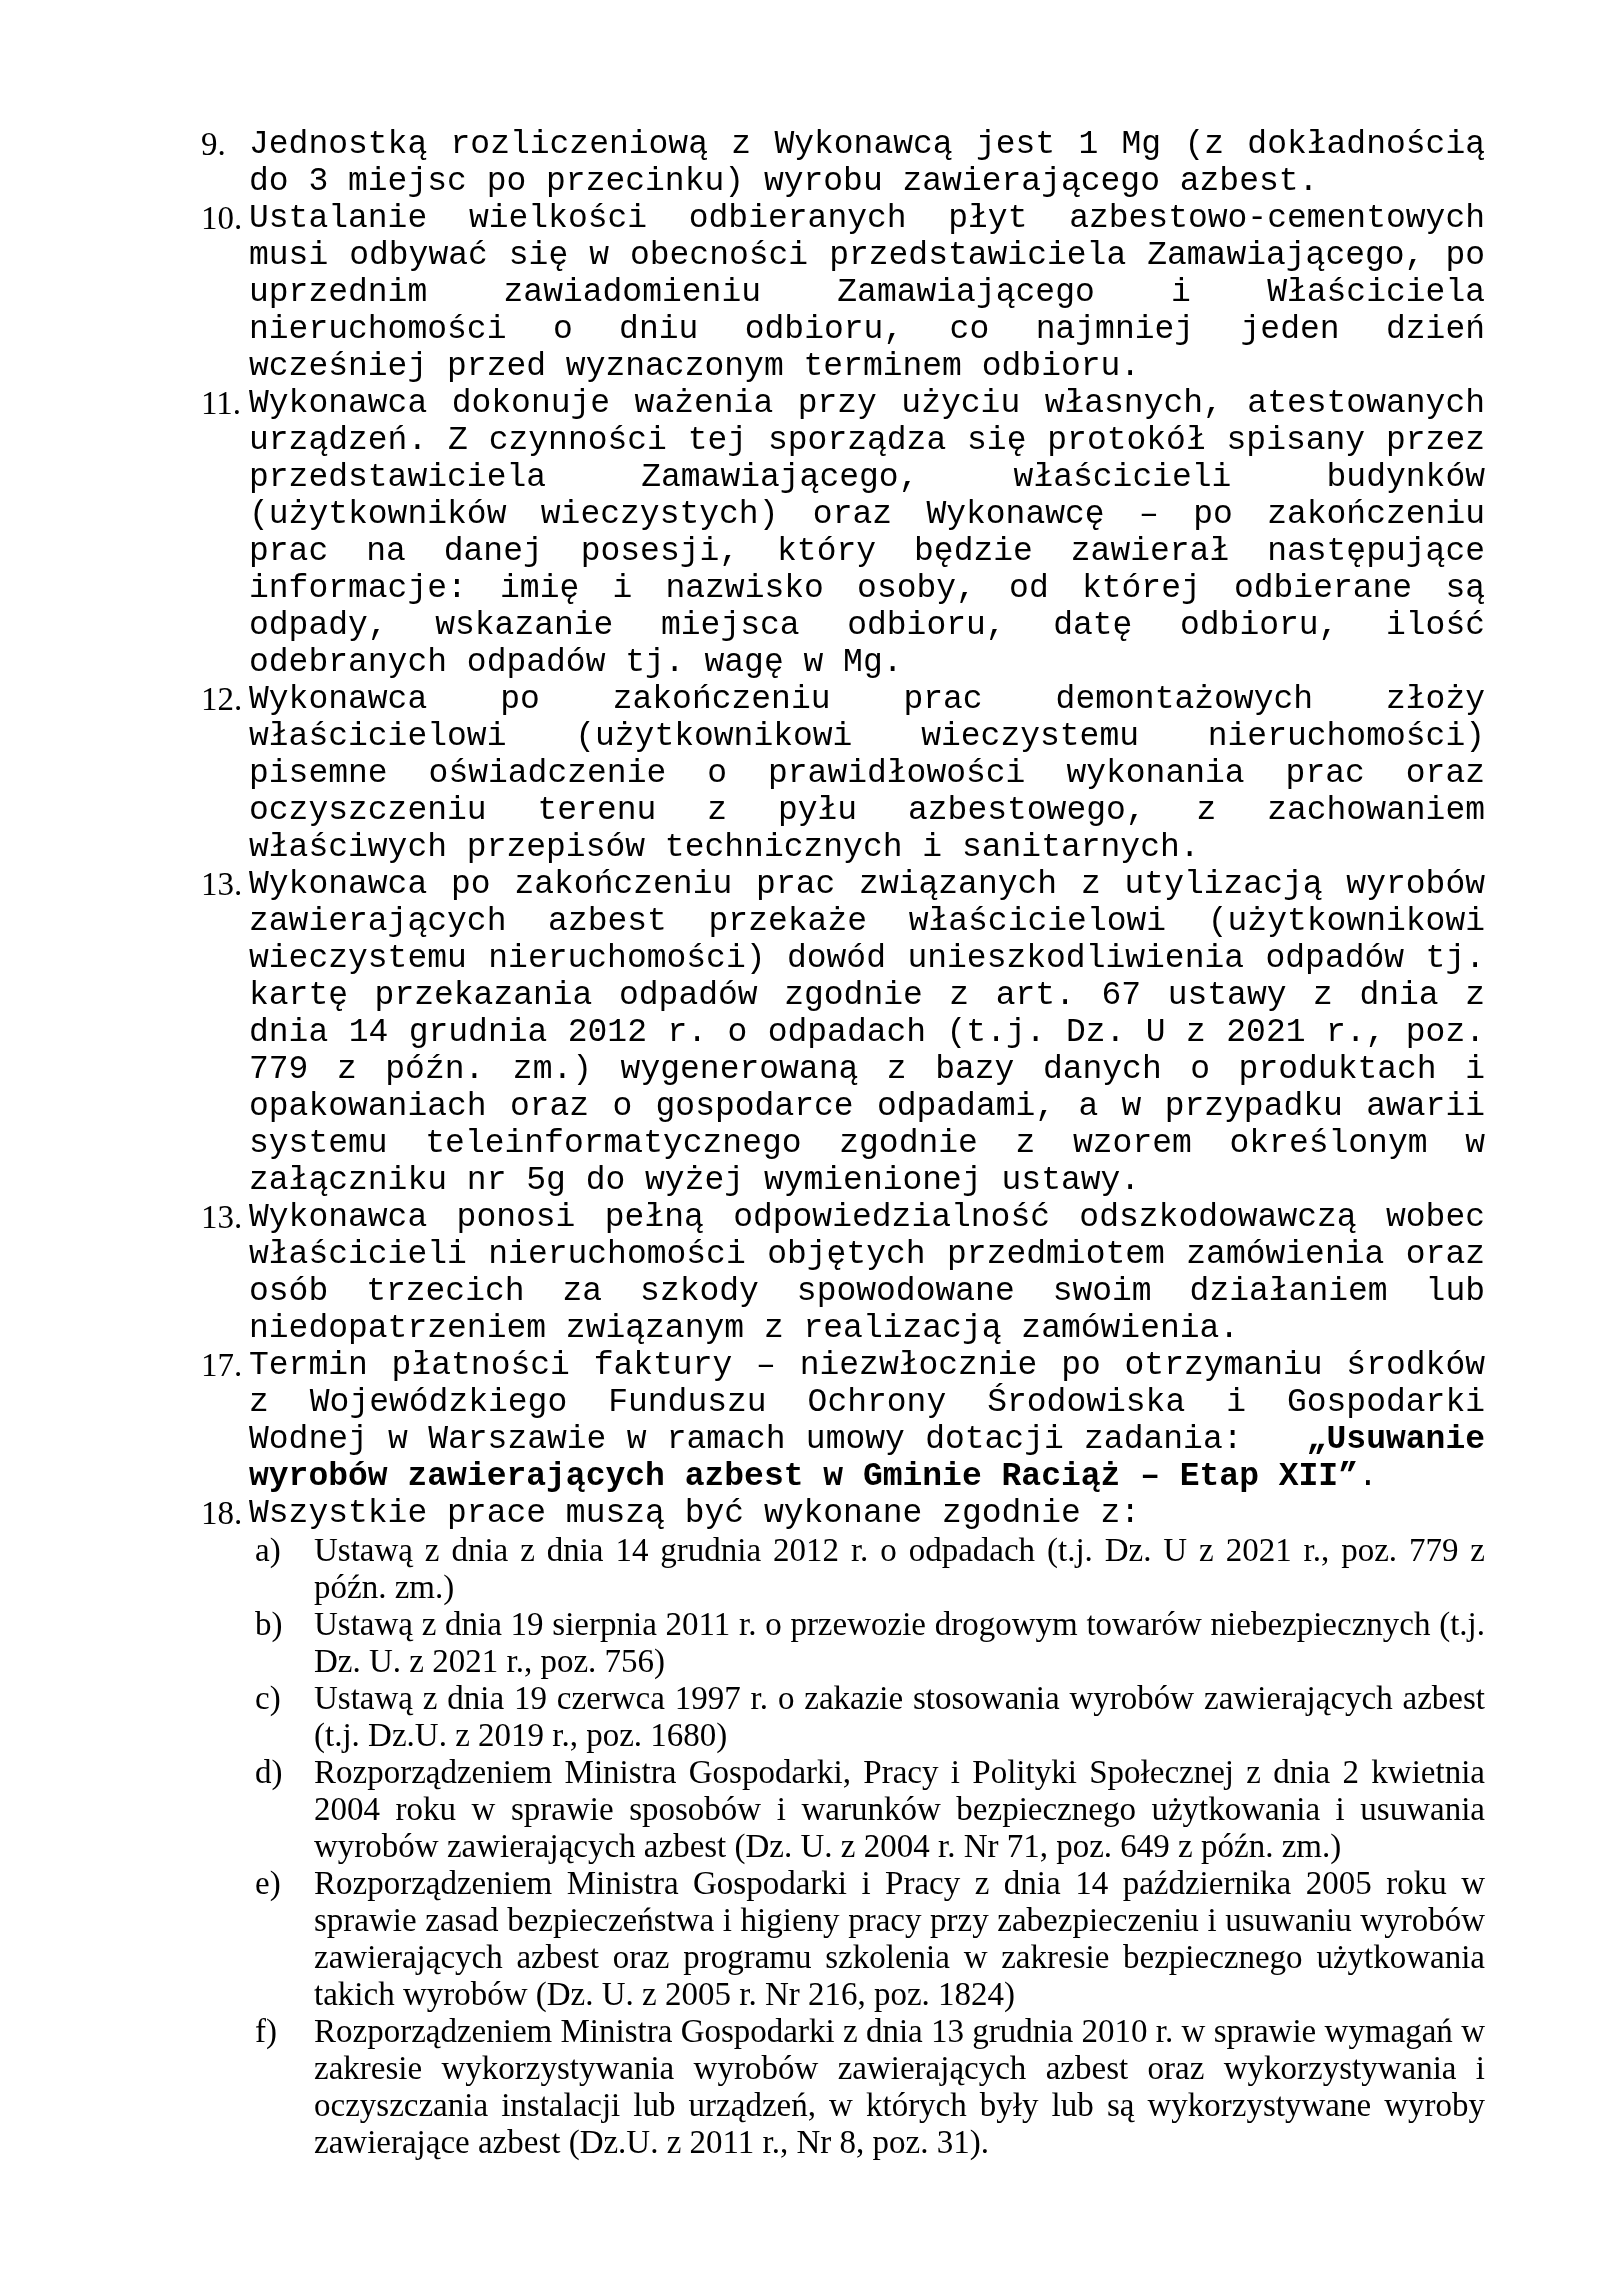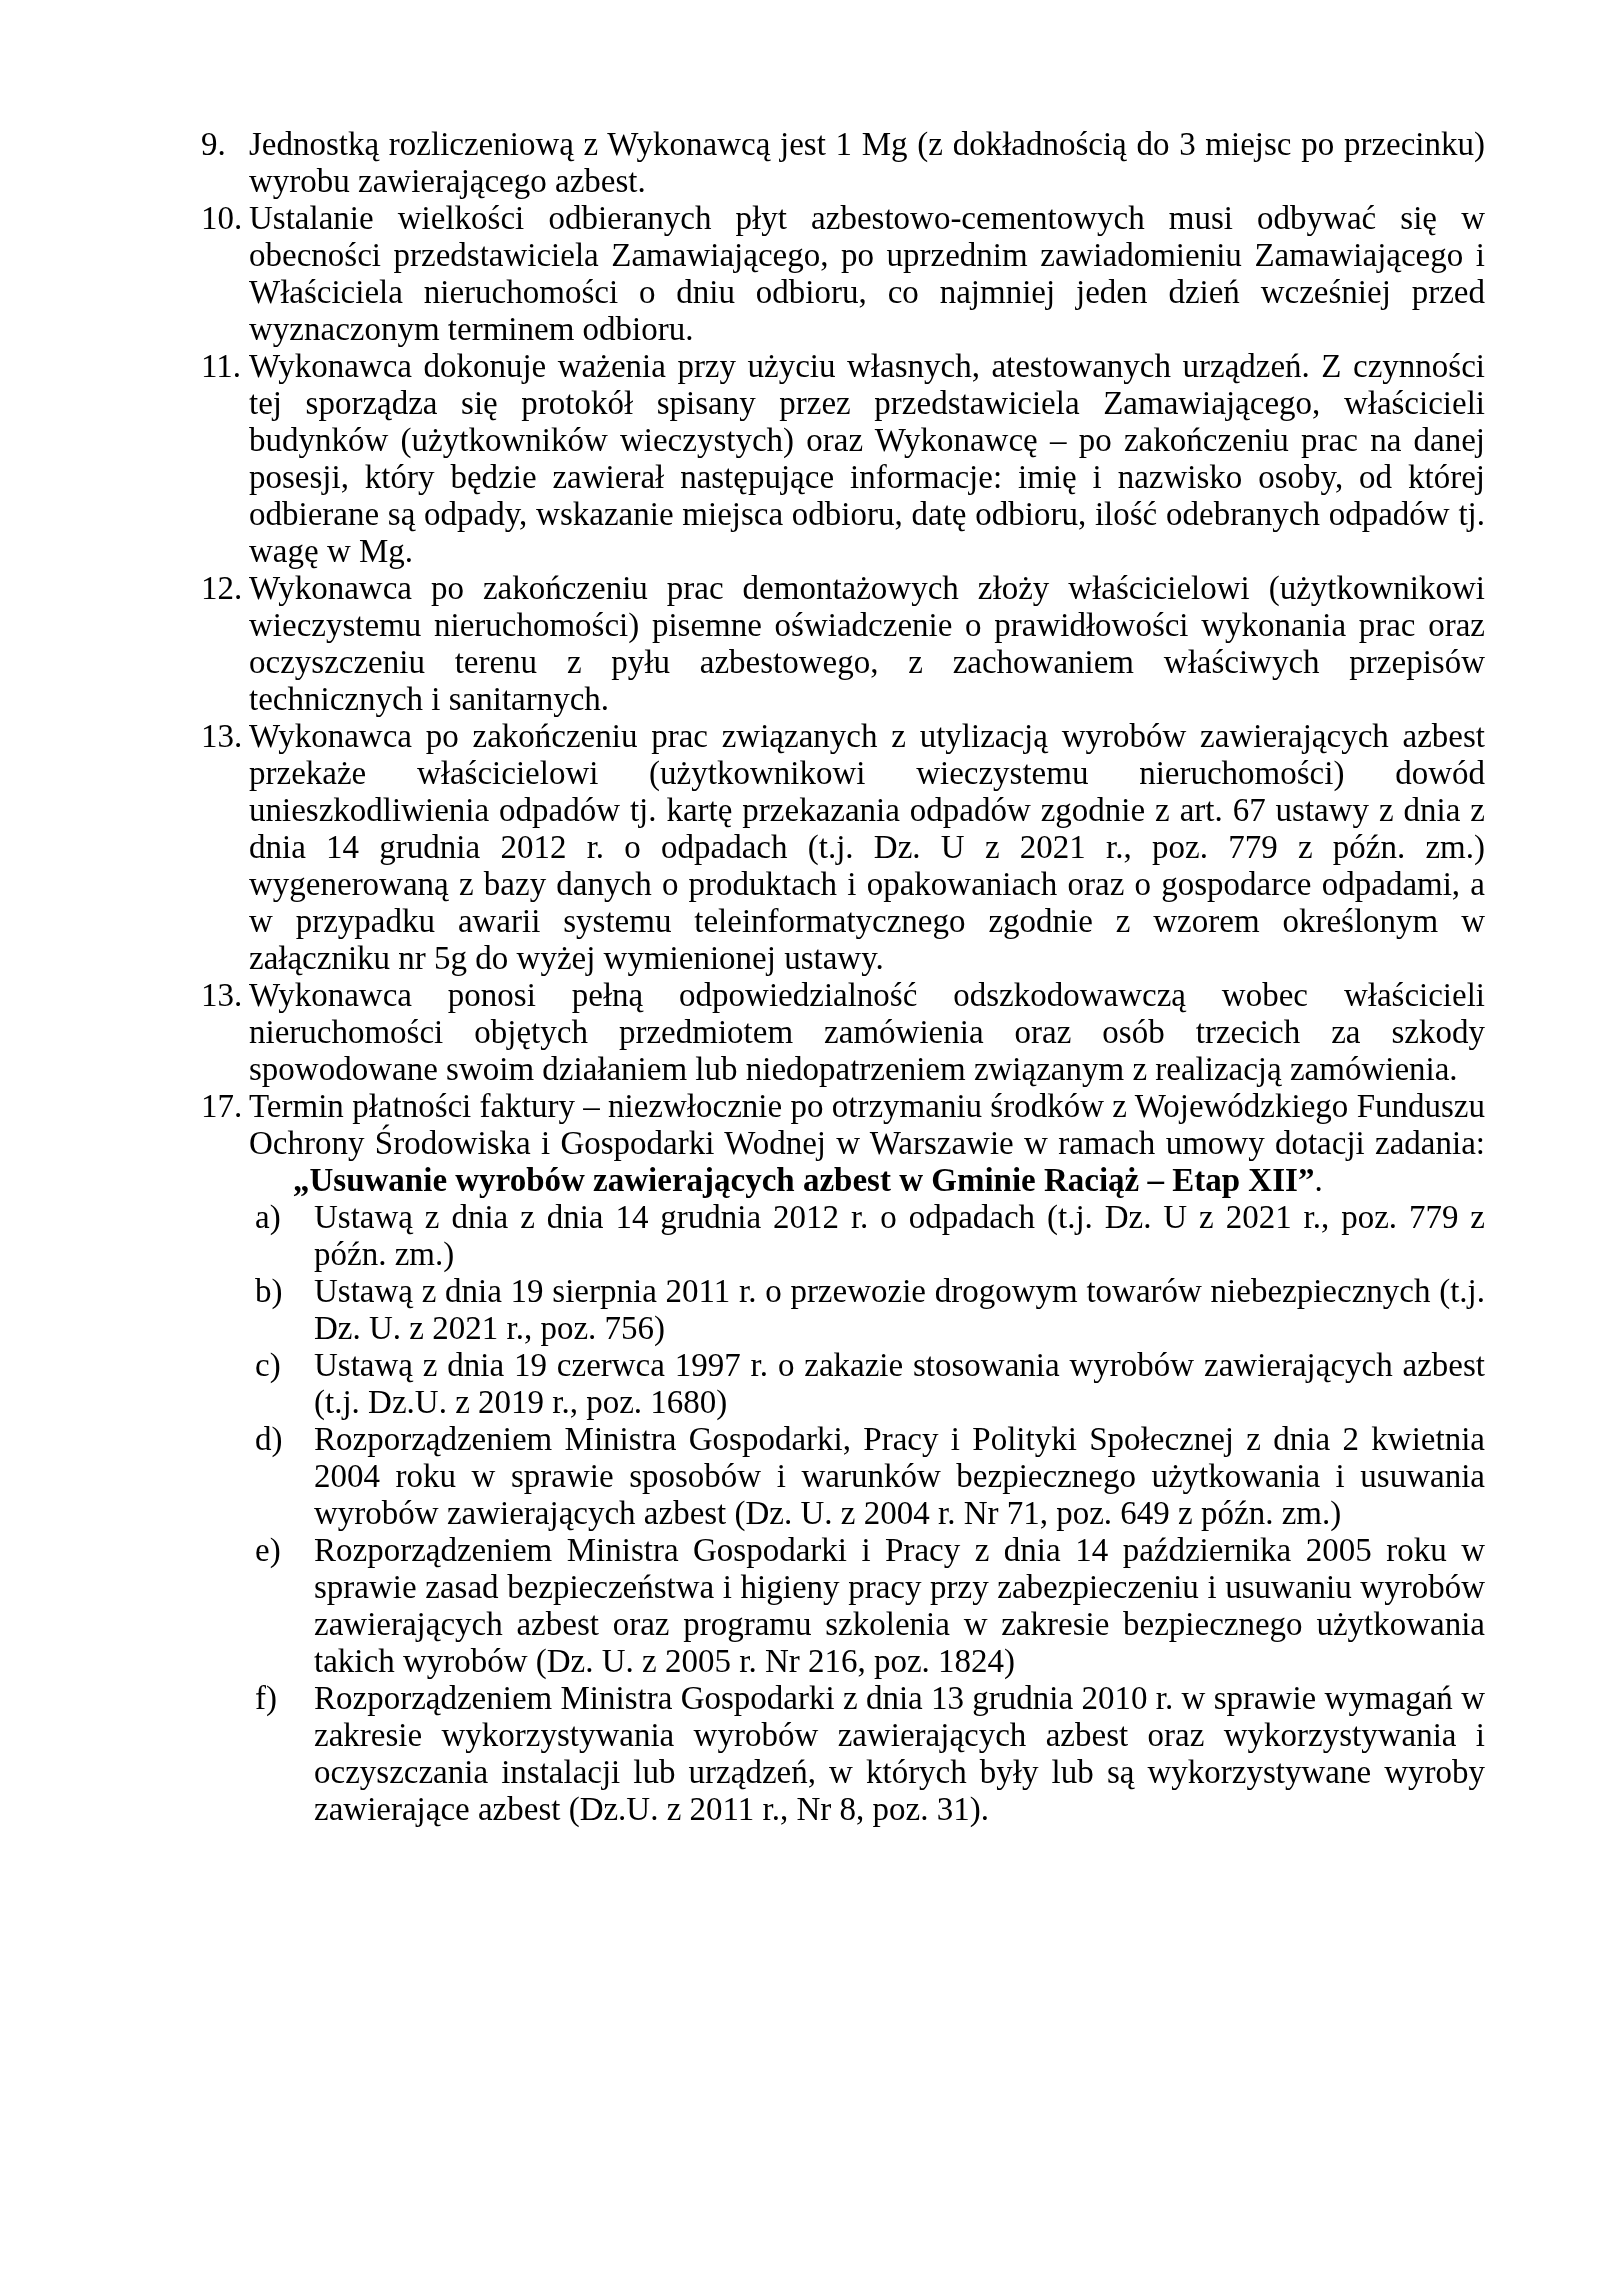--- a/index.html
+++ b/index.html
@@ -23,20 +23,21 @@
     display: flex;
     align-items: flex-start;
   }
   .num {
     flex: 0 0 48px;
     white-space: nowrap;
   }
   .body {
     flex: 1 1 auto;
     text-align: justify;
+    font-family: Liberation Mono, monospace;
   }
   .body.nojustify {
     text-align: left;
   }
   .sublist {
     margin-left: 54px;
   }
   .sub {
     display: flex;
     align-items: flex-start;
@@ -89,20 +90,24 @@
     <div class="body">Wykonawca ponosi pełną odpowiedzialność odszkodowawczą wobec właścicieli nieruchomości objętych przedmiotem zamówienia oraz osób trzecich za szkody spowodowane swoim działaniem lub niedopatrzeniem związanym z realizacją zamówienia.</div>
   </div>
 
 
 
   <div class="item">
     <span class="num">17.</span>
     <div class="body"><span>Termin płatności faktury – niezwłocznie po otrzymaniu środków z Wojewódzkiego Funduszu Ochrony Środowiska i Gospodarki Wodnej w Warszawie w ramach umowy dotacji zadania: </span><span class="bold">„Usuwanie wyrobów zawierających azbest w Gminie Raciąż – Etap XII”</span><span>.</span></div>
   </div>
 
+  <div class="item">
+    <span class="num">18.</span>
+    <div class="body nojustify">Wszystkie prace muszą być wykonane zgodnie z:</div>
+  </div>
 
   <div class="sublist">
 
     <div class="sub">
       <span class="letter">a)</span>
       <div class="subbody">Ustawą z dnia z dnia 14 grudnia 2012 r. o odpadach (t.j. Dz. U z 2021 r., poz. 779 z późn. zm.)</div>
     </div>
 
     <div class="sub">
       <span class="letter">b)</span>

